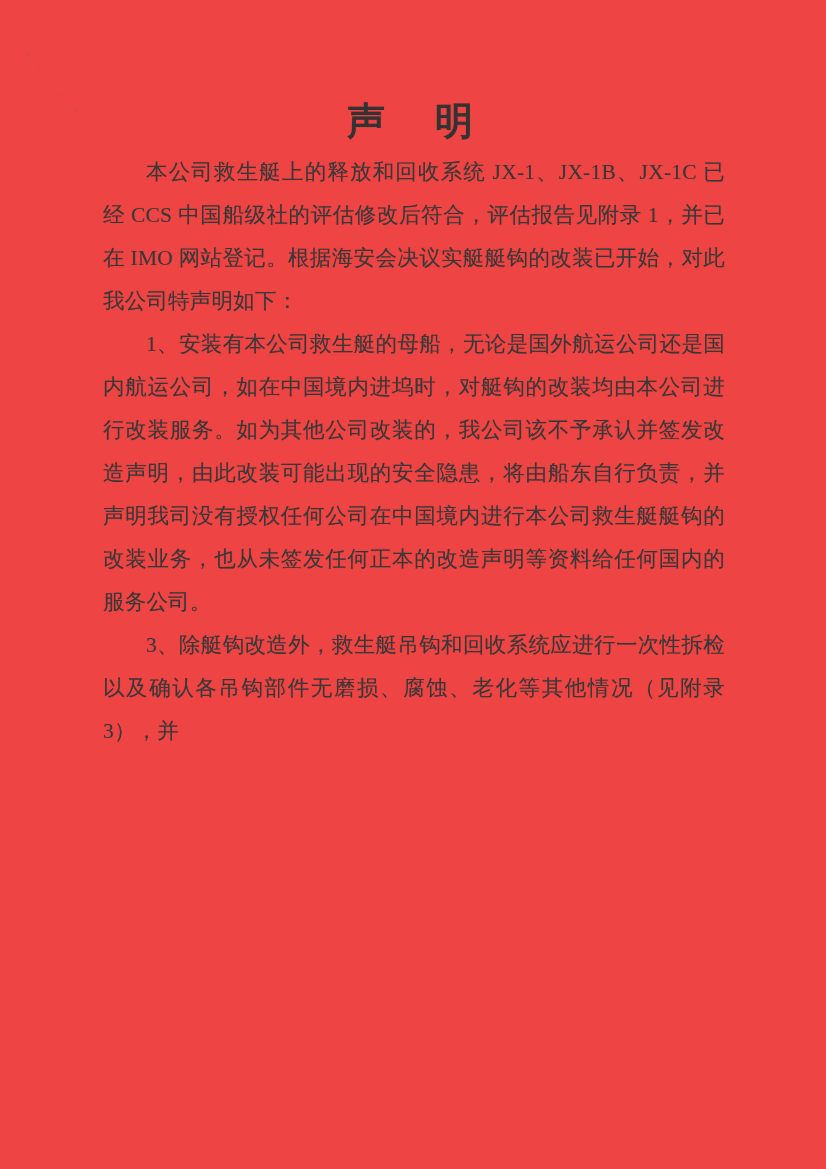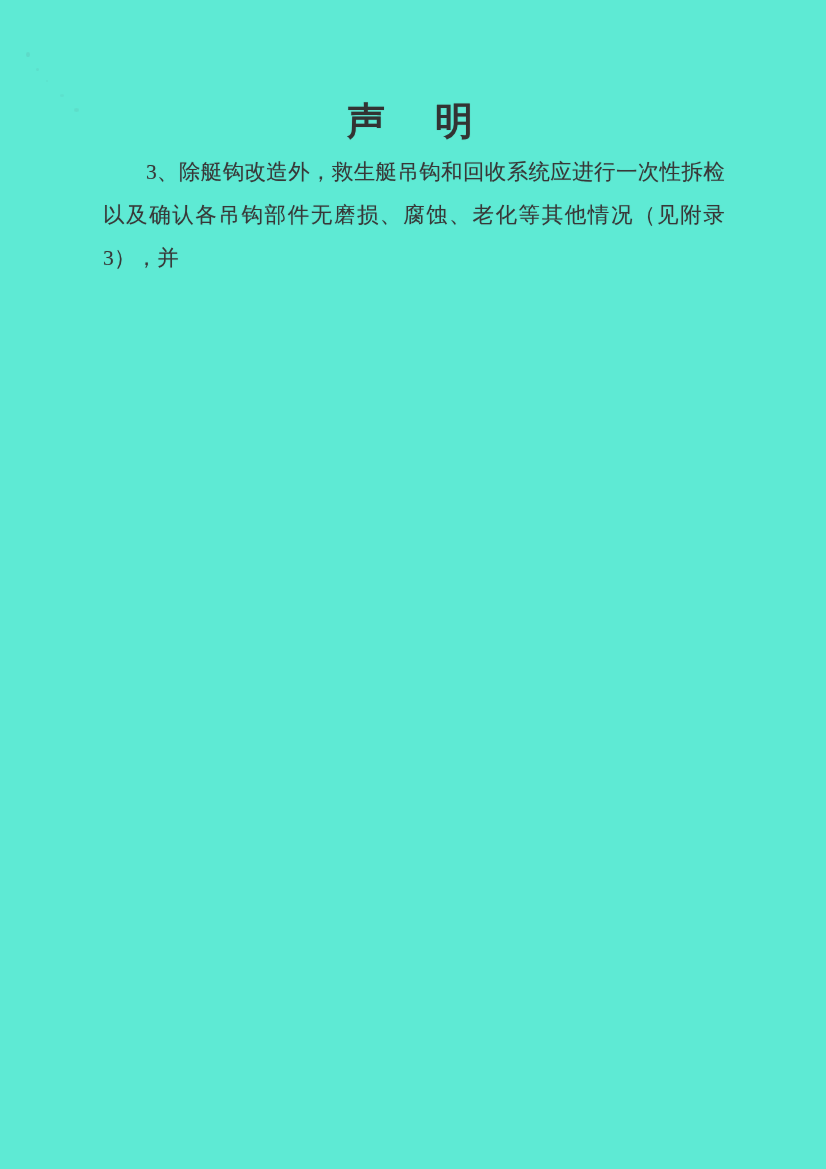--- a/index.html
+++ b/index.html
@@ -4,21 +4,21 @@
 <style>
   html, body {
     margin: 0;
     padding: 0;
     background: #ffffff;
   }
   .page {
     position: relative;
     width: 826px;
     height: 1169px;
-    background: #5eead4;
+    background: #ef4444;
     overflow: hidden;
     font-family: "Liberation Serif", "DejaVu Serif", serif;
     color: #383838;
   }
   
   .speck {
     position: absolute;
     background: rgba(90, 90, 95, 0.10);
     border-radius: 50%;
   }
@@ -66,16 +66,18 @@
 
   <span class="speck s1"></span>
   <span class="speck s2"></span>
   <span class="speck s3"></span>
   <span class="speck s4"></span>
   <span class="speck s5"></span>
 
   <h1 class="doc-title">声　明</h1>
 
   <div class="doc-body">
+    <p>本公司救生艇上的释放和回收系统 JX-1、JX-1B、JX-1C 已经 CCS 中国船级社的评估修改后符合，评估报告见附录 1，并已在 IMO 网站登记。根据海安会决议实艇艇钩的改装已开始，对此我公司特声明如下：</p>
+    <p>1、安装有本公司救生艇的母船，无论是国外航运公司还是国内航运公司，如在中国境内进坞时，对艇钩的改装均由本公司进行改装服务。如为其他公司改装的，我公司该不予承认并签发改造声明，由此改装可能出现的安全隐患，将由船东自行负责，并声明我司没有授权任何公司在中国境内进行本公司救生艇艇钩的改装业务，也从未签发任何正本的改造声明等资料给任何国内的服务公司。</p>
     <p>3、除艇钩改造外，救生艇吊钩和回收系统应进行一次性拆检以及确认各吊钩部件无磨损、腐蚀、老化等其他情况（见附录 3），并</p>
   </div>
 
 </div>
 
 </body></html>

